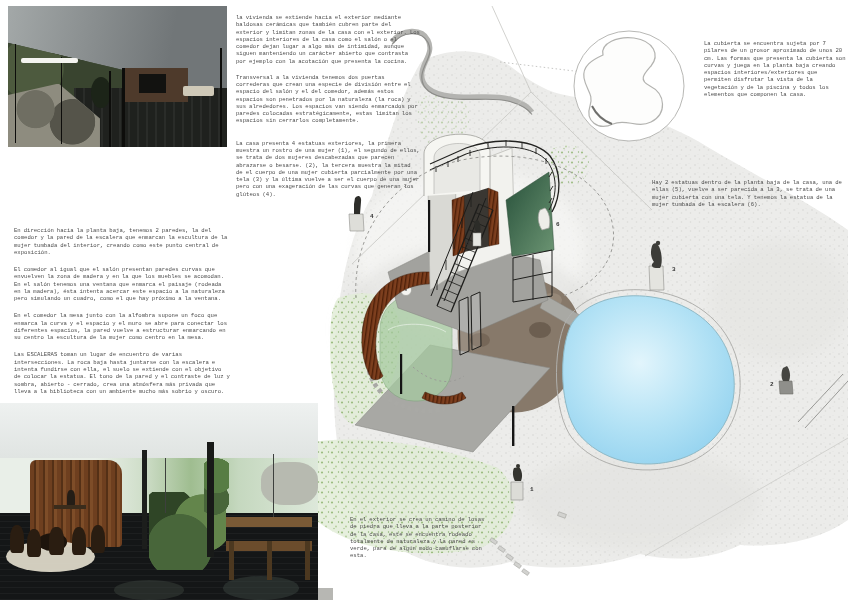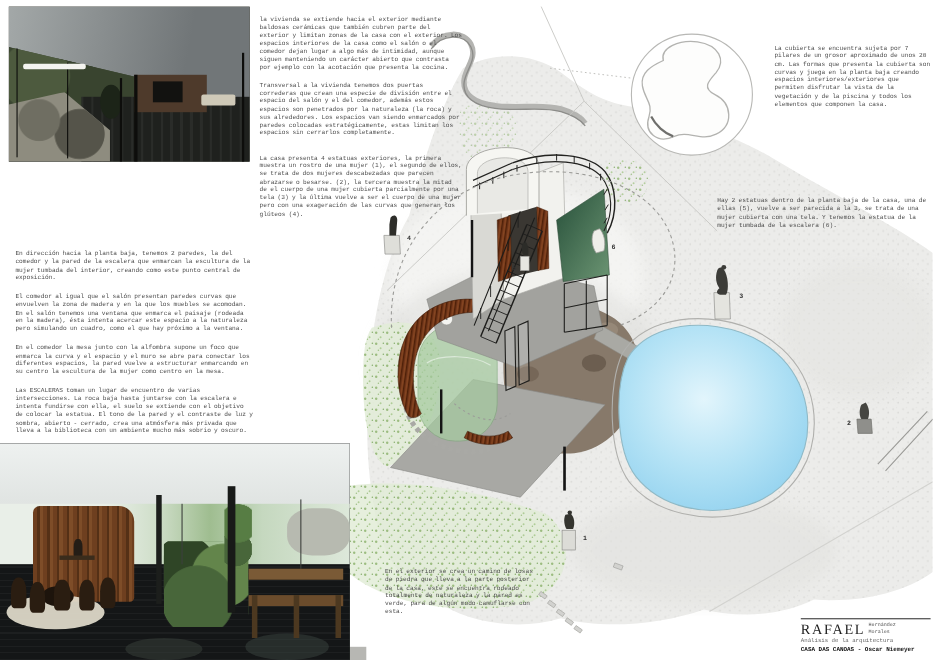--- a/index.html
+++ b/index.html
@@ -288,25 +288,14 @@
     <p>En el exterior se crea un camino de losas de piedra que lleva a la parte posterior de la casa, este se encuentra rodeado totalmente de naturaleza y la pared es verde, para de algún modo camuflarse con esta.</p>
   </div>
 
   <span class="marker" style="left:530px;top:486px;">1</span>
   <span class="marker" style="left:770px;top:381px;">2</span>
   <span class="marker" style="left:672px;top:266px;">3</span>
   <span class="marker" style="left:370px;top:213px;">4</span>
   <span class="marker" style="left:466px;top:240px;">5</span>
   <span class="marker" style="left:556px;top:221px;">6</span>
 
-  <div class="credits">
-    <div class="credits-row">
-      <span class="credits-large">RAFAEL</span>
-      <span class="credits-stack">
-        <span>Hernández</span>
-        <span>Morales</span>
-      </span>
-    </div>
-    <div class="credits-sub">Análisis de la arquitectura</div>
-    <div class="credits-project">CASA DAS CANOAS - Oscar Niemeyer</div>
-  </div>
 
 </div>
 
 </body></html>

